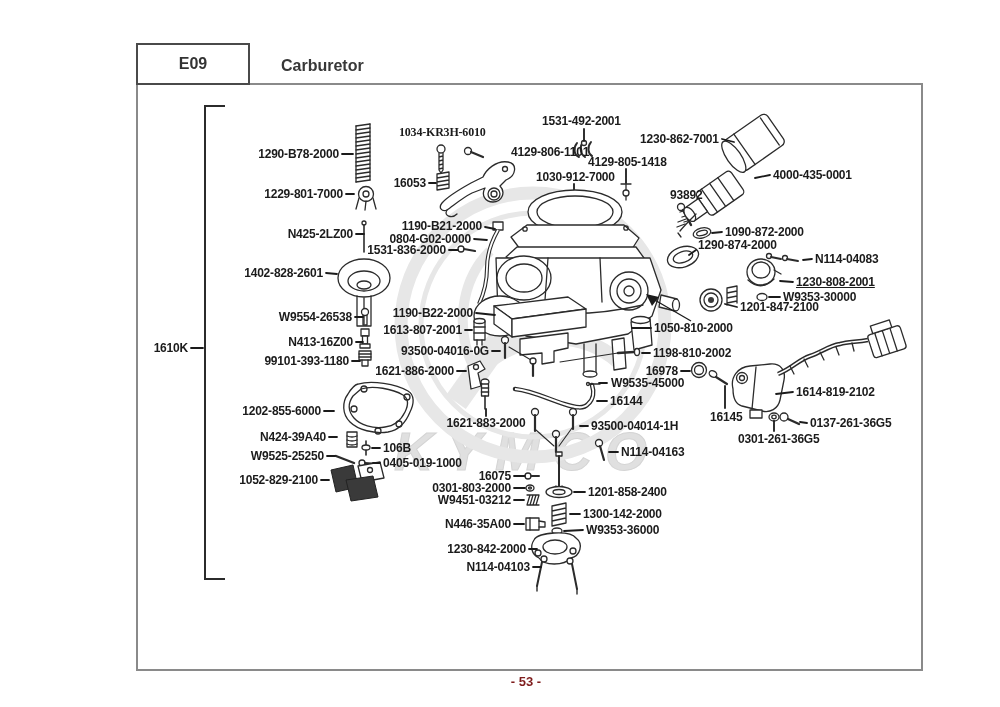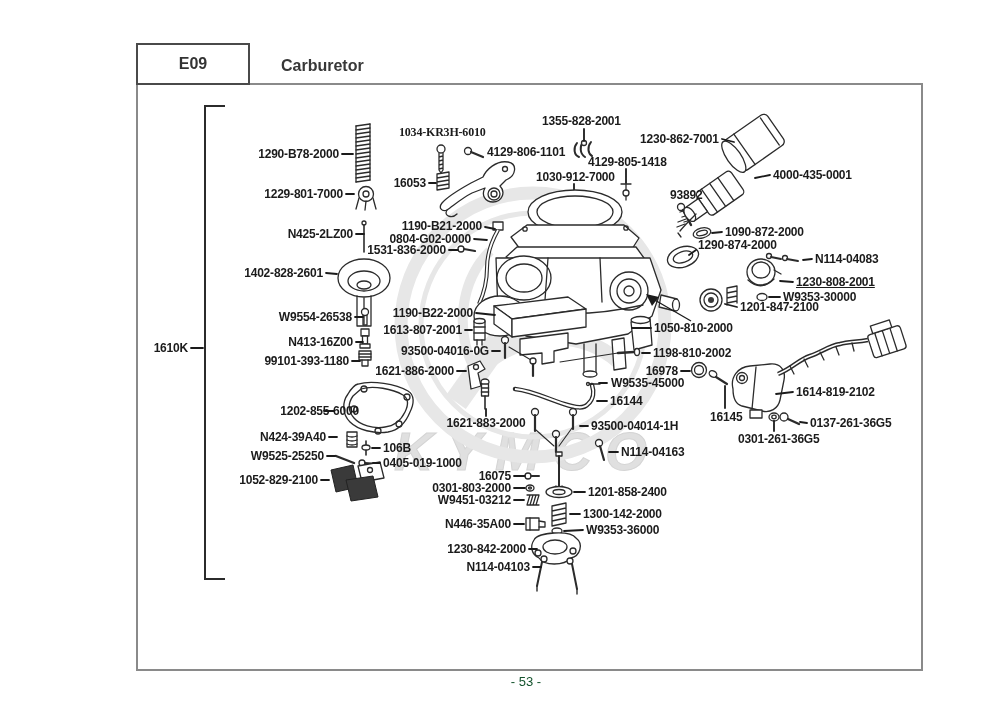--- a/index.html
+++ b/index.html
@@ -5,21 +5,21 @@
   html,body{margin:0;padding:0;background:#fff;}
   .page{position:relative;width:989px;height:707px;background:#fff;overflow:hidden;
         font-family:"Liberation Sans",sans-serif;margin-left:28px;}
   .frame{position:absolute;left:108px;top:83px;width:783px;height:584px;
          border:2px solid #8a8a8a;background:transparent;}
   .codebox{position:absolute;left:108px;top:43px;width:110px;height:38px;
            border:2px solid #4a4a4a;display:flex;align-items:center;justify-content:center;
            font-weight:bold;font-size:16px;color:#333;background:#fff;z-index:3;}
   .doctitle{position:absolute;left:253px;top:57px;font-weight:bold;font-size:16px;color:#383838;z-index:3;}
   .pagenum{position:absolute;left:458px;top:674px;width:80px;text-align:center;
-           font-weight:normal;font-size:13px;color:#14532d;z-index:3;}
+           font-weight:bold;font-size:13px;color:#7f1d1d;z-index:3;}
   .wmtext{position:absolute;left:366px;top:420px;z-index:0;
           font-style:italic;font-weight:bold;font-size:54px;letter-spacing:13px;
           color:#e0e0e0;-webkit-text-stroke:1px #d4d4d4;}
   svg.art{position:absolute;left:0;top:0;z-index:1;}
   .labels{position:absolute;left:0;top:0;width:1000px;height:707px;z-index:2;}
   .plabel{position:absolute;font-weight:bold;font-size:12px;line-height:1;
           letter-spacing:-0.2px;color:#1b1b1b;white-space:nowrap;}
   .ln{stroke:#2b2b2b;fill:none;stroke-width:1.3;stroke-linecap:round;stroke-linejoin:round;}
   .fw{fill:#fff;stroke:#2b2b2b;stroke-width:1.3;stroke-linejoin:round;}
   .dk{fill:#3a3a3a;stroke:#222;stroke-width:1;}
@@ -403,22 +403,22 @@
     <g>
       <path class="ldr" d="M314,154 L325,154 M318,194 L326,194 M401,183 L408,183 M556,129 L556,141 M598,169 L598,183 M694,139 L706,142 M742,175 L727,178 M694,232 L684,233 M668,250 L661,255 M328,234 L336,234 M457,227 L467,229 M446,239 L459,240 M421,250 L430,250 M784,259 L775,260 M298,273 L309,274 M765,282 L752,281 M752,297 L741,297 M709,307 L697,304 M327,317 L335,317 M448,313 L467,315 M437,330 L444,330 M604,328 L623,328 M328,342 L335,342 M464,351 L472,351 M614,353 L622,353 M324,361 L332,361 M429,371 L438,371 M653,371 L662,371 M579,383 L571,383 M579,401 L569,401 M748,394 L765,392 M296,411 L306,411 M697,386 L697,408 M772,422 L779,423 M458,409 L458,416 M552,426 L560,426 M301,437 L309,437 M746,421 L746,431 M344,448 L352,448 M581,452 L590,452 M299,456 L307,456 M345,463 L352,463 M293,480 L301,480 M486,476 L497,476 M486,488 L497,488 M486,500 L496,500 M546,492 L557,492 M486,524 L496,524 M542,514 L552,514 M536,531 L555,530 M501,549 L509,549 M505,567 L513,567 M163,348 L175,348"></path>
     </g>
   </svg>
 
   <div class="labels">
       <div class="plabel" style="top: 154px; right: 689px; transform: translateY(-50%);">1290-B78-2000</div>
       <div class="plabel" style="top: 194px; right: 685px; transform: translateY(-50%);">1229-801-7000</div>
       <div class="plabel" style="top: 132px; left: 371px; transform: translateY(-50%); font-family: Liberation Serif, serif;">1034-KR3H-6010</div>
       <div class="plabel" style="top: 183px; right: 602px; transform: translateY(-50%);">16053</div>
-      <div class="plabel" style="top: 152px; left: 459px; transform: translateY(-50%);">4129-806-1101</div>
-      <div class="plabel" style="top: 121px; left: 514px; transform: translateY(-50%);">1355-828-2001</div>
+      <div class="plabel" style="top: 152px; left: 483px; transform: translateY(-50%);">4129-806-1101</div>
+      <div class="plabel" style="top: 121px; left: 514px; transform: translateY(-50%);">1531-492-2001</div>
       <div class="plabel" style="top: 162px; left: 560px; transform: translateY(-50%);">4129-805-1418</div>
       <div class="plabel" style="top: 177px; left: 508px; transform: translateY(-50%);">1030-912-7000</div>
       <div class="plabel" style="top: 139px; left: 612px; transform: translateY(-50%);">1230-862-7001</div>
       <div class="plabel" style="top: 175px; left: 745px; transform: translateY(-50%);">4000-435-0001</div>
       <div class="plabel" style="top: 195px; left: 642px; transform: translateY(-50%);">93892</div>
       <div class="plabel" style="top: 232px; left: 697px; transform: translateY(-50%);">1090-872-2000</div>
       <div class="plabel" style="top: 245px; left: 670px; transform: translateY(-50%);">1290-874-2000</div>
       <div class="plabel" style="top: 234px; right: 675px; transform: translateY(-50%);">N425-2LZ00</div>
       <div class="plabel" style="top: 226px; right: 546px; transform: translateY(-50%);">1190-B21-2000</div>
       <div class="plabel" style="top: 239px; right: 557px; transform: translateY(-50%);">0804-G02-0000</div>
@@ -434,21 +434,21 @@
       <div class="plabel" style="top: 328px; left: 626px; transform: translateY(-50%);">1050-810-2000</div>
       <div class="plabel" style="top: 342px; right: 675px; transform: translateY(-50%);">N413-16Z00</div>
       <div class="plabel" style="top: 351px; right: 539px; transform: translateY(-50%);">93500-04016-0G</div>
       <div class="plabel" style="top: 353px; left: 625px; transform: translateY(-50%);">1198-810-2002</div>
       <div class="plabel" style="top: 361px; right: 679px; transform: translateY(-50%);">99101-393-1180</div>
       <div class="plabel" style="top: 371px; right: 574px; transform: translateY(-50%);">1621-886-2000</div>
       <div class="plabel" style="top: 371px; right: 350px; transform: translateY(-50%);">16978</div>
       <div class="plabel" style="top: 383px; left: 583px; transform: translateY(-50%);">W9535-45000</div>
       <div class="plabel" style="top: 401px; left: 582px; transform: translateY(-50%);">16144</div>
       <div class="plabel" style="top: 392px; left: 768px; transform: translateY(-50%);">1614-819-2102</div>
-      <div class="plabel" style="top: 411px; right: 669px; transform: translateY(-50%);">1202-855-6000</div>
+      <div class="plabel" style="top: 411px; right: 707px; transform: translateY(-50%);">1202-855-6000</div>
       <div class="plabel" style="top: 417px; left: 682px; transform: translateY(-50%);">16145</div>
       <div class="plabel" style="top: 423px; left: 782px; transform: translateY(-50%);">0137-261-36G5</div>
       <div class="plabel" style="top: 423px; left: 458px; transform: translate(-50%, -50%);">1621-883-2000</div>
       <div class="plabel" style="top: 426px; left: 563px; transform: translateY(-50%);">93500-04014-1H</div>
       <div class="plabel" style="top: 437px; right: 702px; transform: translateY(-50%); padding-left: 20px;">N424-39A40</div>
       <div class="plabel" style="top: 439px; left: 710px; transform: translateY(-50%);">0301-261-36G5</div>
       <div class="plabel" style="top: 448px; left: 355px; transform: translateY(-50%);">106B</div>
       <div class="plabel" style="top: 452px; left: 593px; transform: translateY(-50%);">N114-04163</div>
       <div class="plabel" style="top: 456px; right: 704px; transform: translateY(-50%);">W9525-25250</div>
       <div class="plabel" style="top: 463px; left: 355px; transform: translateY(-50%);">0405-019-1000</div>

